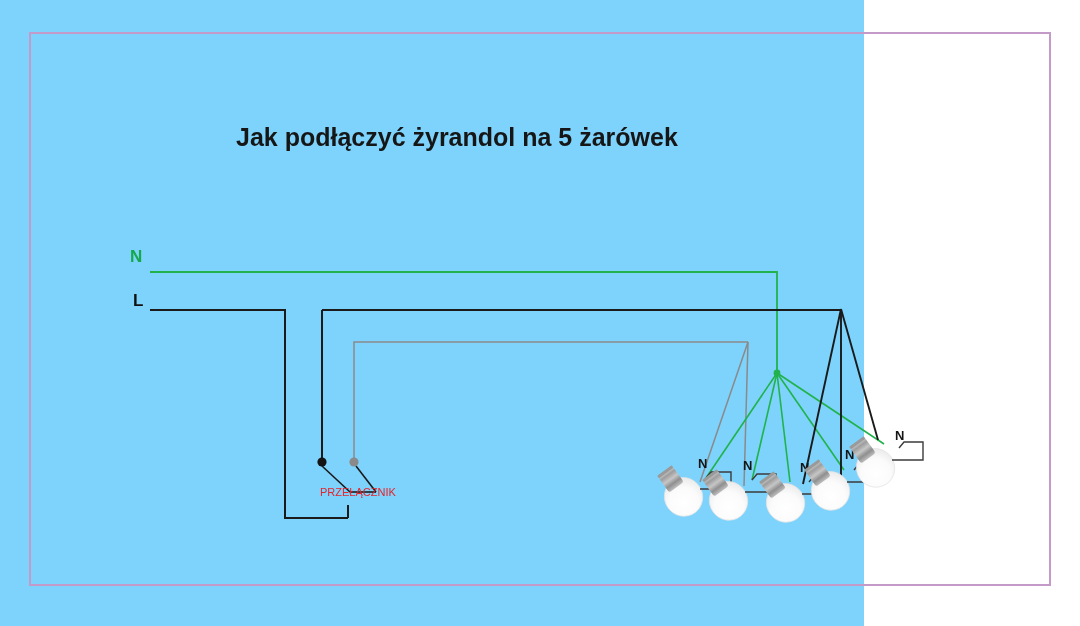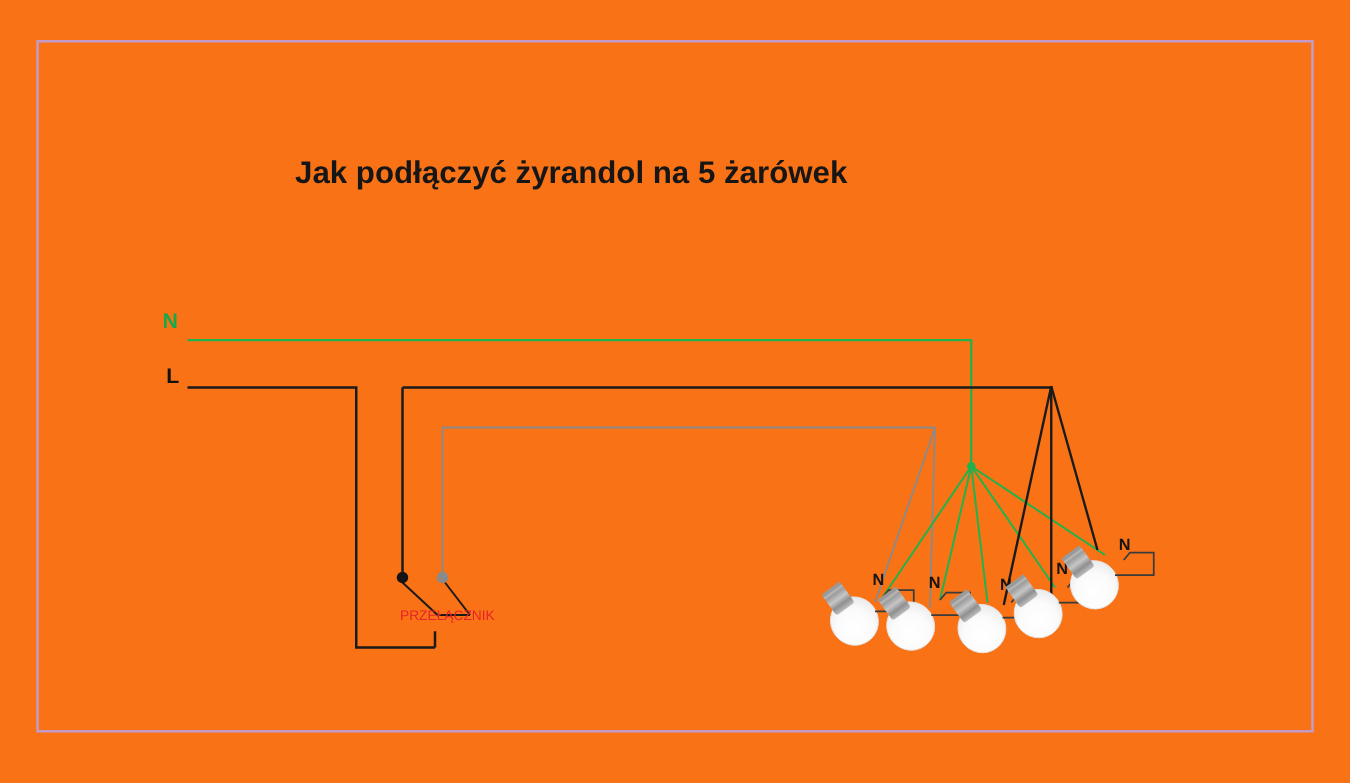--- a/index.html
+++ b/index.html
@@ -9,23 +9,23 @@
   }
   body {
     width: 1080px;
     height: 626px;
     font-family: "Liberation Sans", sans-serif;
     overflow: hidden;
     position: relative;
   }
   #canvas-root {
     position: relative;
-    width: 1080px;
+    width: 864px;
     height: 626px;
-    background: #f97316;
+    background: #7dd3fc;
   }
   #diagram-svg {
     position: absolute;
     left: 0;
     top: 0;
     width: 1080px;
     height: 626px;
     display: block;
   }
   .title-text {

